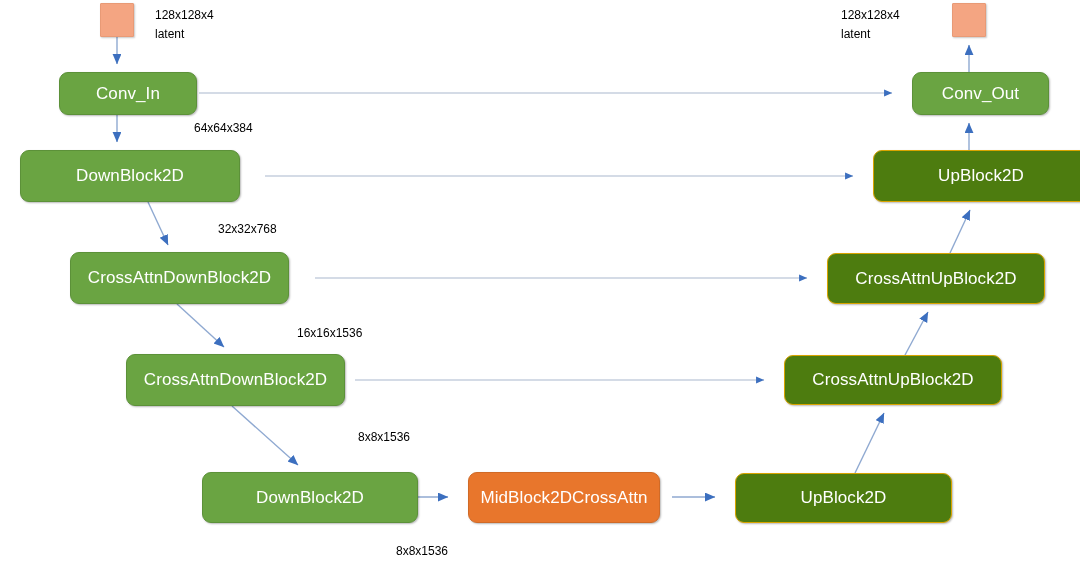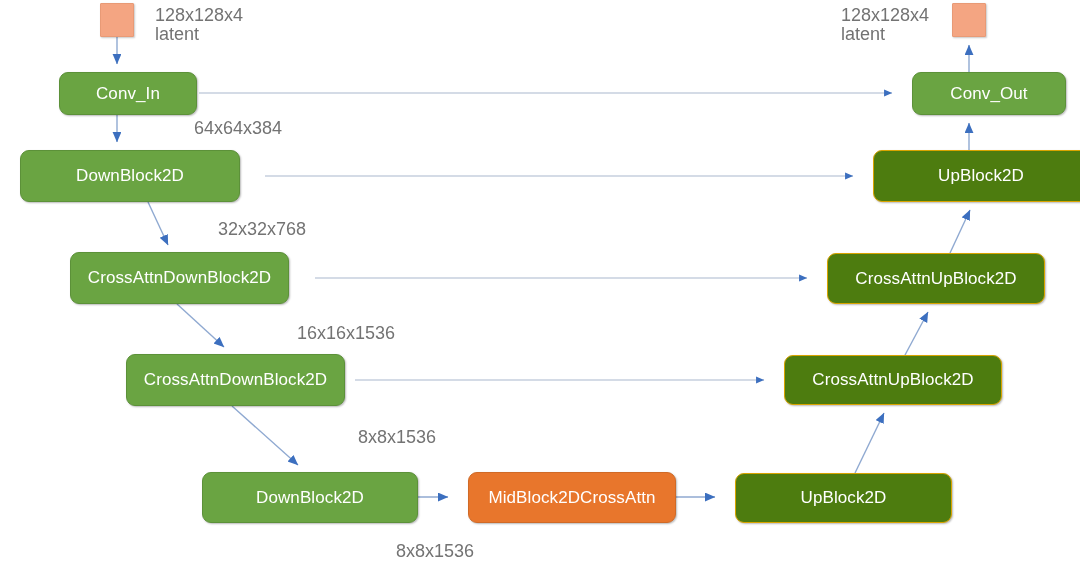--- a/index.html
+++ b/index.html
@@ -58,22 +58,22 @@
     position: absolute;
     box-sizing: border-box;
     background: #F4A582;
     border: 1px solid #E89A76;
     border-radius: 1px;
     box-shadow: 1px 1px 2px rgba(0,0,0,0.22);
     z-index: 3;
   }
   .note {
     position: absolute;
-    color: #737373;
-    font-size: 18px;
+    color: #000000;
+    font-size: 12px;
     line-height: 19px;
     white-space: pre-line;
     z-index: 4;
   }
 </style>
 </head>
 <body>
 
 <div id="canvas">
 
@@ -121,41 +121,41 @@
   </div>
 
   <div class="node green" style="left:114px;top:354px;width:219px;height:52px;">
     <span>CrossAttnDownBlock2D</span>
   </div>
 
   <div class="node green" style="left:190px;top:472px;width:216px;height:51px;">
     <span>DownBlock2D</span>
   </div>
 
-  <div class="node orange" style="left:456px;top:472px;width:208px;height:51px;">
+  <div class="node orange" style="left:456px;top:472px;width:192px;height:51px;">
     <span>MidBlock2DCrossAttn</span>
   </div>
 
   <div class="node amber" style="left:723px;top:473px;width:217px;height:50px;">
     <span>UpBlock2D</span>
   </div>
 
   <div class="node amber" style="left:772px;top:355px;width:218px;height:50px;">
     <span>CrossAttnUpBlock2D</span>
   </div>
 
   <div class="node amber" style="left:815px;top:253px;width:218px;height:51px;">
     <span>CrossAttnUpBlock2D</span>
   </div>
 
   <div class="node amber" style="left:861px;top:150px;width:216px;height:52px;">
     <span>UpBlock2D</span>
   </div>
 
-  <div class="node green" style="left:900px;top:72px;width:154px;height:43px;">
+  <div class="node green" style="left:900px;top:72px;width:137px;height:43px;">
     <span>Conv_Out</span>
   </div>
 
   <div class="latent" style="left:952px;top:3px;width:34px;height:34px;"></div>
 
   <div class="note" style="left:155px;top:6px;">128x128x4
 latent</div>
   <div class="note" style="left:194px;top:119px;">64x64x384</div>
   <div class="note" style="left:218px;top:220px;text-align:right;">32x32x768</div>
   <div class="note" style="left:297px;top:324px;">16x16x1536</div>

